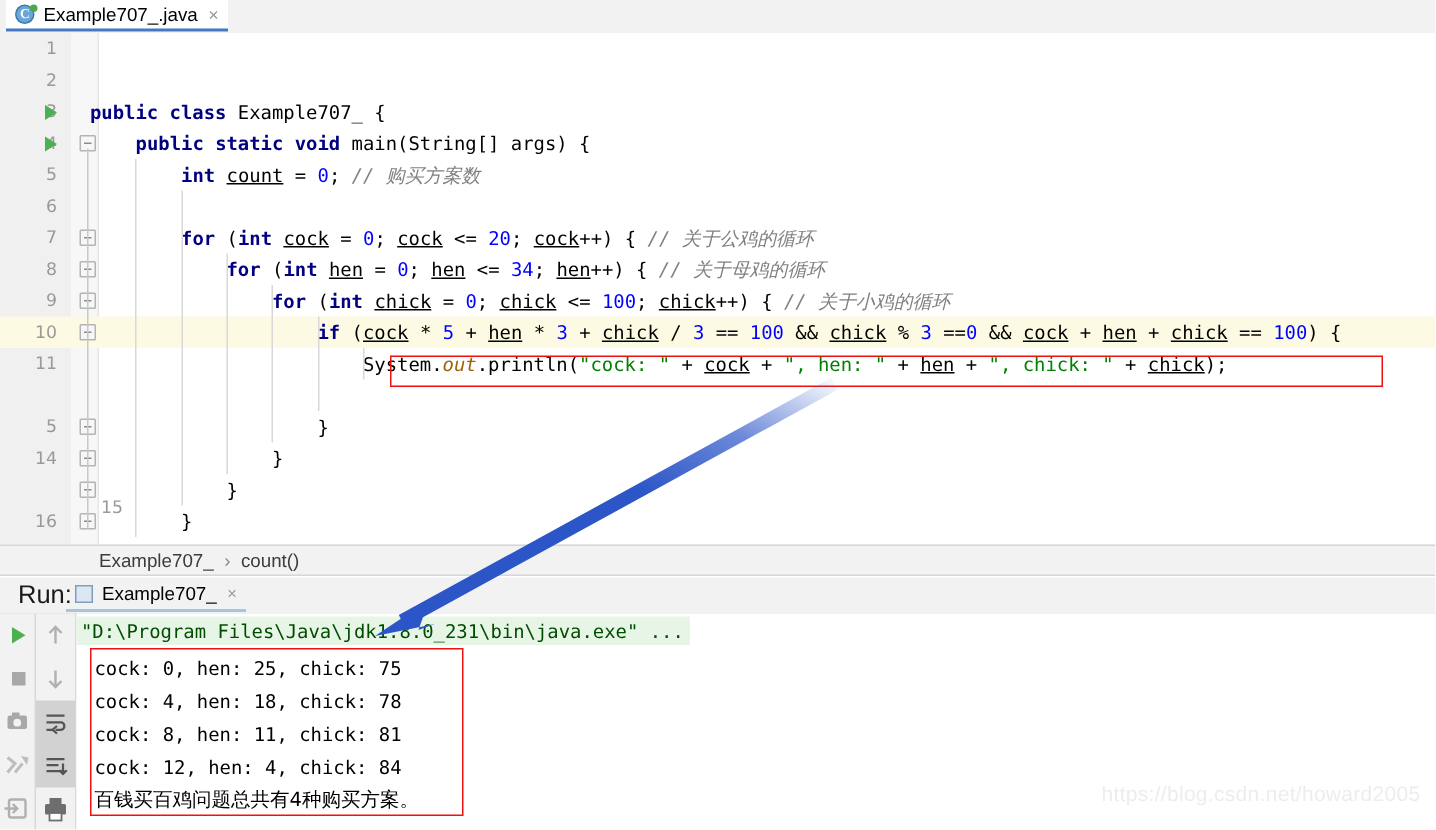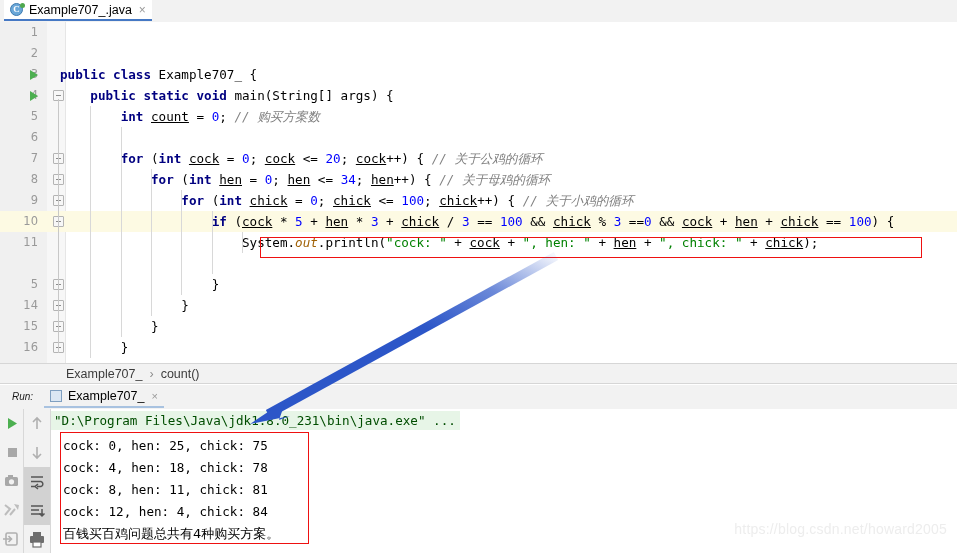--- a/index.html
+++ b/index.html
@@ -172,21 +172,21 @@
     position: absolute; left: 0; top: 385px; width: 957px; height: 168px;
     background: #ffffff;
   }
   .run-header {
     position: absolute; left: 0; top: 0; width: 957px; height: 24px;
     background: #f2f2f2;
     border-bottom: 1px solid #cfcfcf;
   }
   .run-label {
     position: absolute; left: 12px; top: 0; height: 24px; line-height: 24px;
-    font-size: 10px; color: #1a1a1a; font-style: italic;
+    font-size: 17px; color: #1a1a1a;
   }
   .run-tab {
     position: absolute; left: 44px; top: 0; height: 23px;
     display: flex; align-items: center;
     padding: 0 6px;
     border-bottom: 2px solid #a8c2e0;
     box-sizing: border-box;
   }
   .run-tab-icon {
     width: 12px; height: 12px; margin-right: 6px;
@@ -291,21 +291,21 @@
         <div class="fold" style="top: 152px;"></div>
         <div class="line" style="top: 168px;"><span class="lnum" style="top: 0px;">9</span><span class="code"><span class="pl">                </span><span class="kw">for</span><span class="pl"> (</span><span class="kw">int</span><span class="pl"> </span><span class="var">chick</span><span class="pl"> = </span><span class="num">0</span><span class="pl">; </span><span class="var">chick</span><span class="pl"> &lt;= </span><span class="num">100</span><span class="pl">; </span><span class="var">chick</span><span class="pl">++) { </span><span class="cmt">// 关于小鸡的循环</span></span></div>
         <div class="fold" style="top: 173px;"></div>
         <div class="line hl" style="top: 189px;"><span class="lnum" style="top: 0px;">10</span><span class="code"><span class="pl">                    </span><span class="kw">if</span><span class="pl"> (</span><span class="var">cock</span><span class="pl"> * </span><span class="num">5</span><span class="pl"> + </span><span class="var">hen</span><span class="pl"> * </span><span class="num">3</span><span class="pl"> + </span><span class="var">chick</span><span class="pl"> / </span><span class="num">3</span><span class="pl"> == </span><span class="num">100</span><span class="pl"> &amp;&amp; </span><span class="var">chick</span><span class="pl"> % </span><span class="num">3</span><span class="pl"> ==</span><span class="num">0</span><span class="pl"> &amp;&amp; </span><span class="var">cock</span><span class="pl"> + </span><span class="var">hen</span><span class="pl"> + </span><span class="var">chick</span><span class="pl"> == </span><span class="num">100</span><span class="pl">) {</span></span></div>
         <div class="fold" style="top: 194px;"></div>
         <div class="line" style="top: 210px;"><span class="lnum" style="top: 0px;">11</span><span class="code"><span class="pl">                        </span><span class="pl">System.</span><span class="fld">out</span><span class="pl">.println(</span><span class="str">"cock: "</span><span class="pl"> + </span><span class="var">cock</span><span class="pl"> + </span><span class="str">", hen: "</span><span class="pl"> + </span><span class="var">hen</span><span class="pl"> + </span><span class="str">", chick: "</span><span class="pl"> + </span><span class="var">chick</span><span class="pl">);</span></span></div>
         <div class="line" style="top: 252px;"><span class="lnum" style="top: 0px;">5</span><span class="code"><span class="pl">                    }</span></span></div>
         <div class="fold" style="top: 257px;"></div>
         <div class="line" style="top: 273px;"><span class="lnum" style="top: 0px;">14</span><span class="code"><span class="pl">                }</span></span></div>
         <div class="fold" style="top: 278px;"></div>
-        <div class="line" style="top: 294px;"><span class="lnum" style="top: 0px;">15</span><span class="code"><span class="pl">            }</span></span></div>
+        <div class="line" style="top: 294px;"><span class="lnum" style="top: 12px; margin-left: 44px;">15</span><span class="code"><span class="pl">            }</span></span></div>
         <div class="fold" style="top: 299px;"></div>
         <div class="line" style="top: 315px;"><span class="lnum" style="top: 0px;">16</span><span class="code"><span class="pl">        }</span></span></div>
         <div class="fold" style="top: 320px;"></div>
         <div class="foldline" style="top: 77px; height: 254px;"></div>
         <div class="indentline" style="left: 90px; top: 84px; height: 252px;"></div>
         <div class="indentline" style="left: 121px; top: 105px; height: 210px;"></div>
         <div class="indentline" style="left: 151px; top: 147px; height: 147px;"></div>
         <div class="indentline" style="left: 181px; top: 168px; height: 105px;"></div>
         <div class="indentline" style="left: 212px; top: 189px; height: 63px;"></div>
         <div class="indentline" style="left: 242px; top: 210px; height: 21px;"></div>

